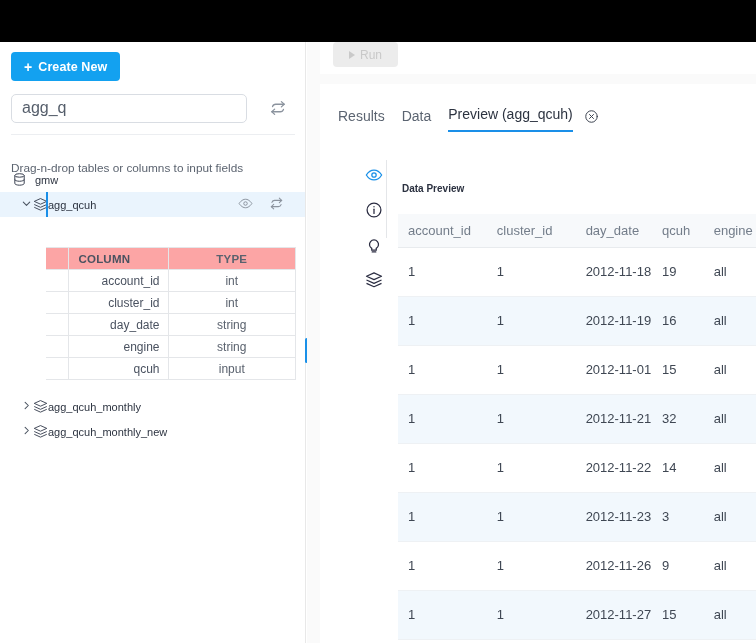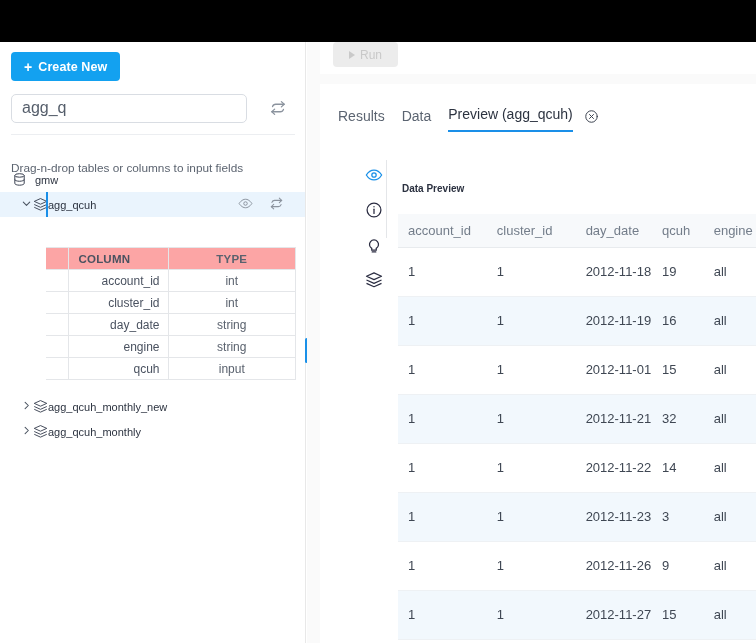--- a/index.html
+++ b/index.html
@@ -309,36 +309,36 @@
               <polyline points="9,5 16,12 9,19"></polyline>
             </svg>
         </span>
         <span class="tree-ico">
           <svg viewBox="0 0 24 24" fill="none" stroke="currentColor" stroke-width="1.5" stroke-linejoin="round">
             <polygon points="12,2.5 22,7 12,11.5 2,7"></polygon>
               <polyline points="2,12 12,16.5 22,12"></polyline>
               <polyline points="2,16.5 12,21 22,16.5"></polyline>
           </svg>
         </span>
-        <span class="tree-label">agg_qcuh_monthly_new</span>
+        <span class="tree-label">agg_qcuh_monthly</span>
       </div>
       <div class="tree-row table">
         <span class="caret">
           <svg viewBox="0 0 24 24" width="11" height="11" fill="none" stroke="currentColor" stroke-width="2.3" stroke-linecap="round" stroke-linejoin="round">
               <polyline points="9,5 16,12 9,19"></polyline>
             </svg>
         </span>
         <span class="tree-ico">
           <svg viewBox="0 0 24 24" fill="none" stroke="currentColor" stroke-width="1.5" stroke-linejoin="round">
             <polygon points="12,2.5 22,7 12,11.5 2,7"></polygon>
               <polyline points="2,12 12,16.5 22,12"></polyline>
               <polyline points="2,16.5 12,21 22,16.5"></polyline>
           </svg>
         </span>
-        <span class="tree-label">agg_qcuh_monthly</span>
+        <span class="tree-label">agg_qcuh_monthly_new</span>
       </div>
     </div>
   </div>
 
   <div class="left-scroll"></div>
 
   <div class="right-panel">
 
     <div class="run-card">
       <button class="run-btn" disabled="">

